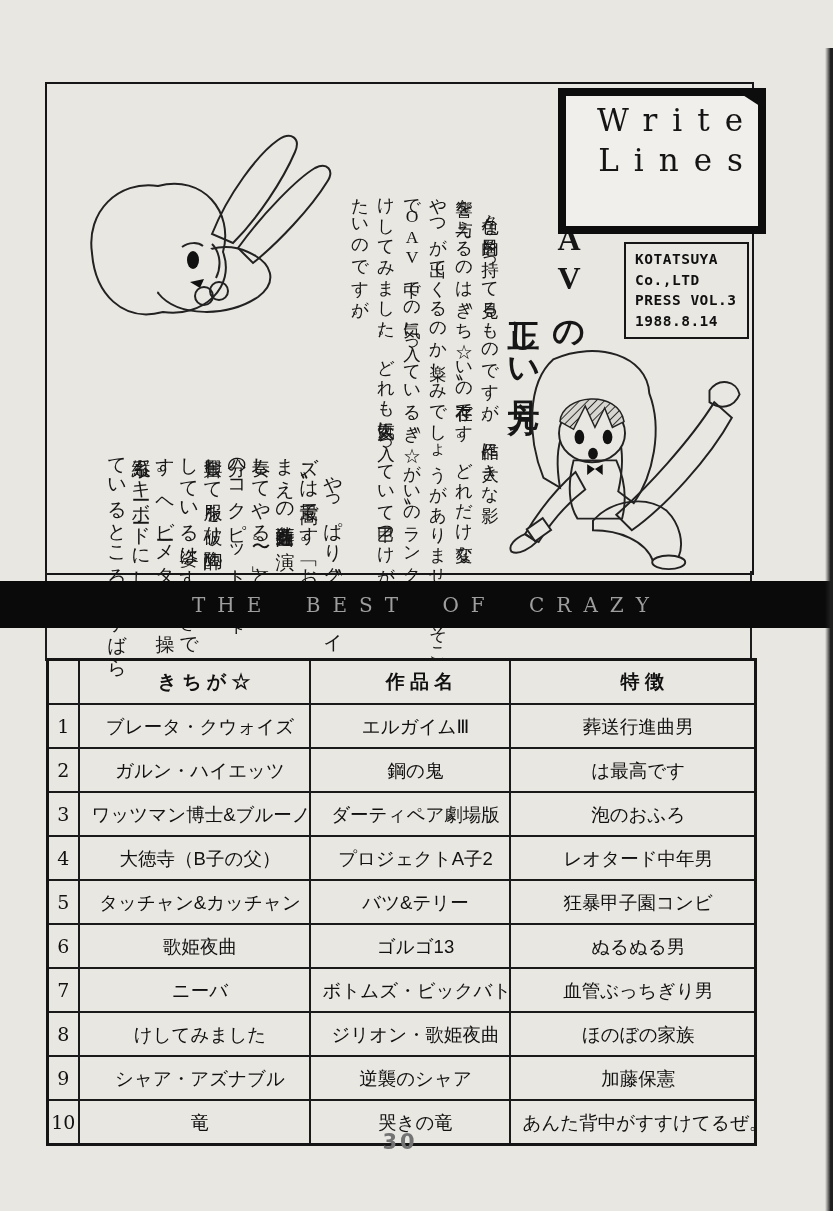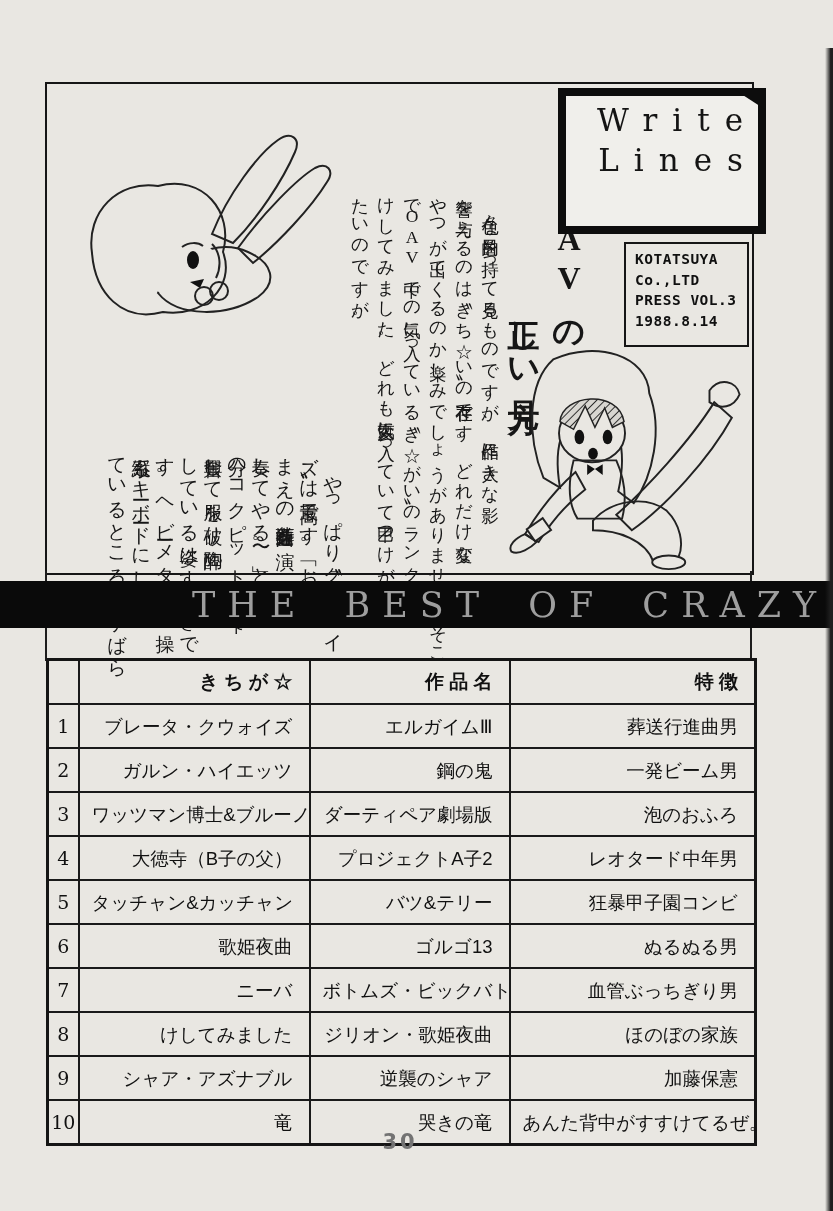--- a/index.html
+++ b/index.html
@@ -42,21 +42,21 @@
     white-space:pre;
     text-align:right;
   }
   .corner-fold{
     position:absolute;right:-8px;top:-8px;width:0;height:0;
     border-top:22px solid #0d0d0d;border-left:34px solid transparent;
   }
   .kotatsuya-box{
     position:absolute;left:577px;top:158px;width:112px;height:80px;
     border:2.5px solid #161616;background:transparent;
-    padding:5px 0 16px 9px;
+    padding:5px 0 8px 9px;
   }
   .kotatsuya-box .kline{
     font-family:"DejaVu Sans Mono","Liberation Mono",monospace;
     font-weight:bold;font-size:14.5px;line-height:20.5px;color:#101010;
     letter-spacing:0.5px;white-space:pre;
   }
   
   .illu{position:absolute;}
   .illu-bunny{left:15px;top:32px;width:285px;height:235px;}
   .illu-sitting{left:450px;top:256px;width:258px;height:233px;}
@@ -65,39 +65,39 @@
   .connector.left{left:45px;top:571px;height:90px;}
   .connector.right{left:750px;top:571px;height:90px;}
   
   .banner{
     position:absolute;left:0;top:581px;width:833px;height:47px;
     background:#0a0a0a;display:flex;align-items:center;
   }
   .banner-text{
     margin-left:192px;
     font-family:"DejaVu Serif","Liberation Serif",serif;
-    font-size:35px;color:#9e9e9e;letter-spacing:12px;word-spacing:14px;
+    font-size:20px;color:#9e9e9e;letter-spacing:12px;word-spacing:14px;
     white-space:pre;
   }
   
   table.rank{
     position:absolute;left:46px;top:658px;width:708px;
     border-collapse:collapse;table-layout:fixed;
     background:transparent;
   }
   table.rank col.c-no{width:31px;}
   table.rank col.c-name{width:231px;}
   table.rank col.c-work{width:200px;}
   table.rank col.c-feat{width:246px;}
   table.rank th, table.rank td{
     border:2px solid #1a1a1a;
-    height:42px;padding:0 16px 0 12px;
+    height:42px;padding:0 0 0 12px;
     font-size:18.5px;color:#111;
     overflow:hidden;white-space:nowrap;
-    text-align:right;font-weight:normal;
+    text-align:center;font-weight:normal;
     vertical-align:middle;
   }
   table.rank th{font-weight:bold;padding-left:20px;font-size:19px;}
   table.rank td.no, table.rank th.no{
     text-align:center;padding:0;
     font-family:"DejaVu Serif","Liberation Serif",serif;
     font-size:19px;
   }
   table.rank{border:3px solid #151515;}
   
@@ -237,21 +237,21 @@
     <tr>
       <td class="no">1</td>
       <td>ブレータ・クウォイズ</td>
       <td>エルガイムⅢ</td>
       <td>葬送行進曲男</td>
     </tr>
     <tr>
       <td class="no">2</td>
       <td>ガルン・ハイエッツ</td>
       <td>鋼の鬼</td>
-      <td>一発ビーム男</td>
+      <td>は最高です</td>
     </tr>
     <tr>
       <td class="no">3</td>
       <td>ワッツマン博士&amp;ブルーノ</td>
       <td>ダーティペア劇場版</td>
       <td>泡のおふろ</td>
     </tr>
     <tr>
       <td class="no">4</td>
       <td>大徳寺（B子の父）</td>

